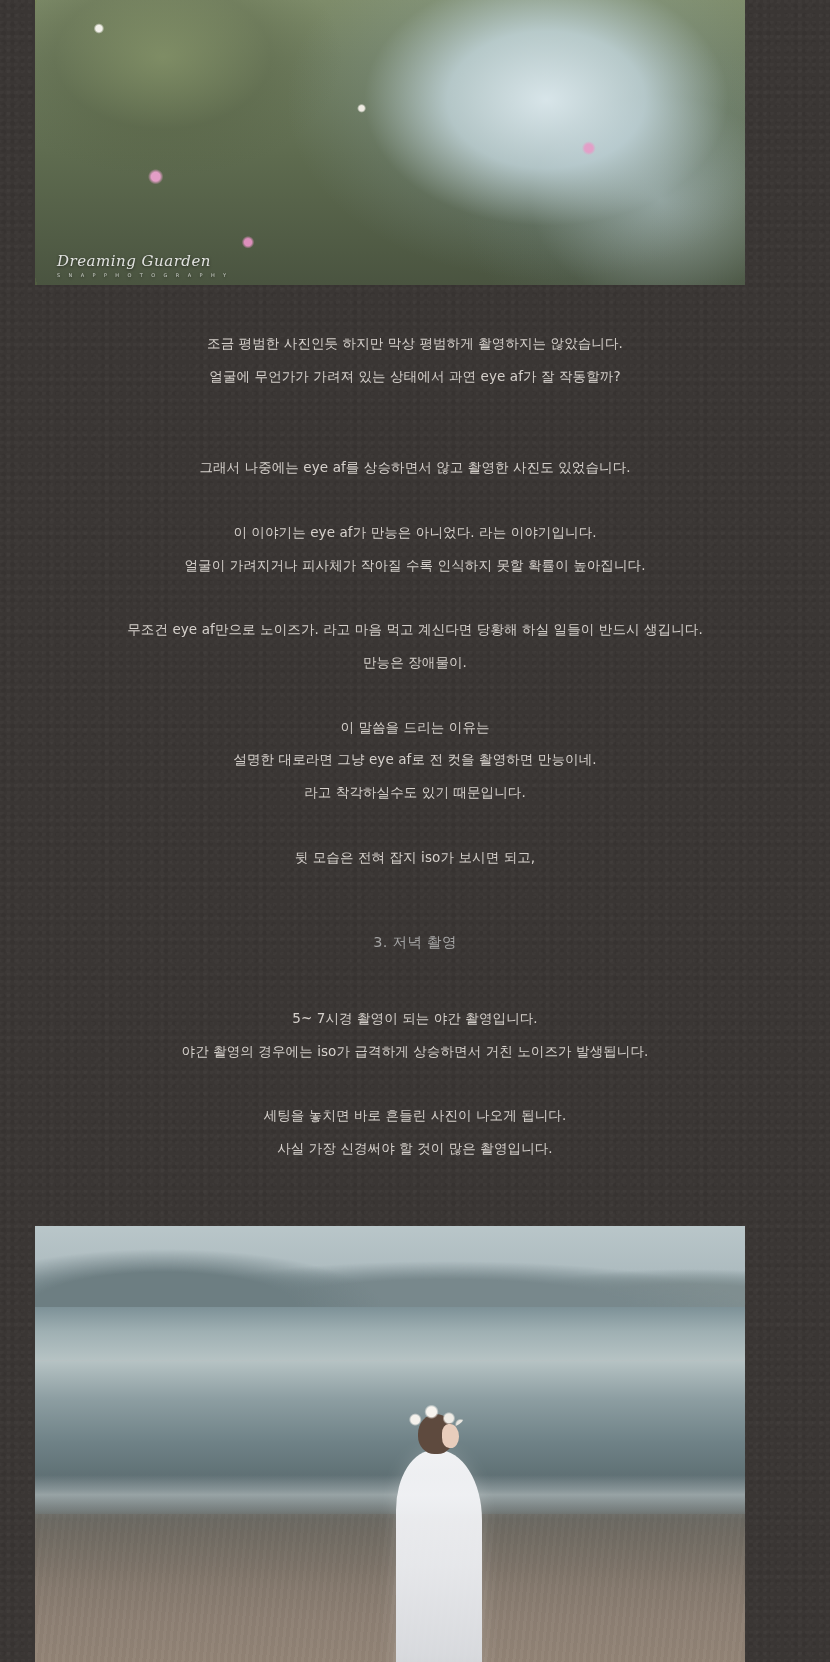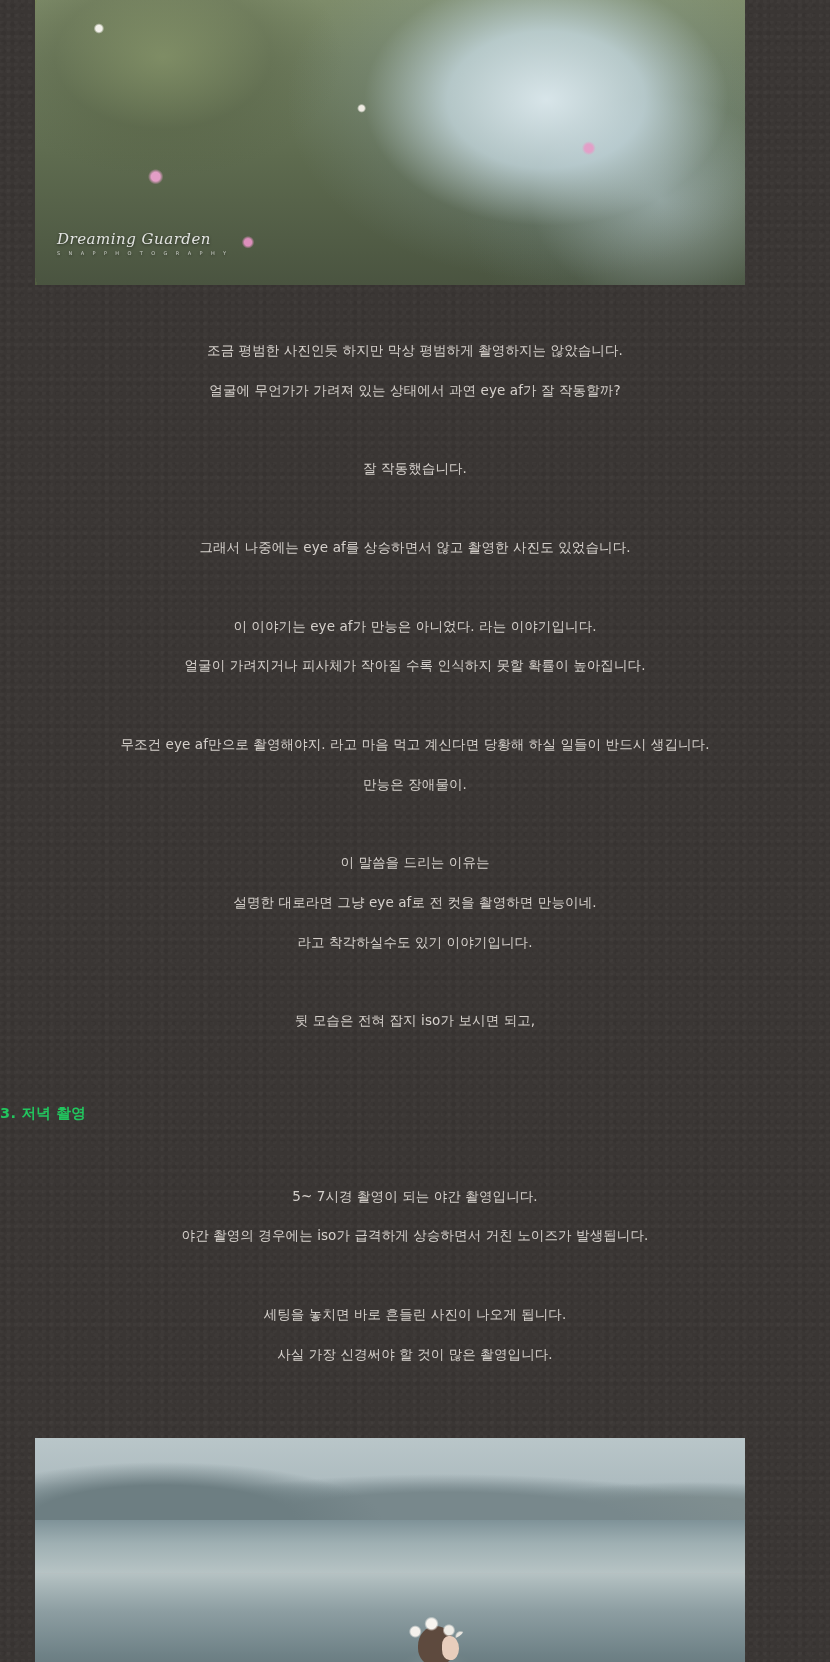--- a/index.html
+++ b/index.html
@@ -30,21 +30,21 @@
   }
 
   
   .photo {
     position: relative;
     overflow: hidden;
   }
   .photo-caption {
     position: absolute;
     left: 22px;
-    bottom: 28px;
+    bottom: 6px;
     z-index: 5;
     color: rgba(255,255,255,0.85);
     font-family: "DejaVu Serif", "Liberation Serif", serif;
     font-style: italic;
     font-size: 15px;
     letter-spacing: 0.5px;
     text-shadow: 0 1px 3px rgba(0,0,0,0.55);
     line-height: 1.15;
   }
   .photo-caption .sub {
@@ -205,30 +205,30 @@
 
   
   .text-block {
     text-align: center;
     font-size: 13.5px;
     line-height: 2.05;
     color: #d6d1cc;
     letter-spacing: 0.1px;
   }
   .text-block p {
-    margin: 12px;
+    margin: 5px;
   }
   .spacer-line {
     height: 27px;
   }
   .section-title {
-    text-align: left;
-    color: #22c55e;
+    text-align: center;
+    color: #a3a3a3;
     font-size: 14.5px;
-    font-weight: bold;
+    font-weight: normal;
     letter-spacing: 0.3px;
   }
   .gap-top { height: 40px; }
   .gap-title-before { height: 52px; }
   .gap-title-after { height: 42px; }
   .gap-bottom { height: 58px; }
 </style>
 </head>
 <body>
 
@@ -243,41 +243,40 @@
 
   <div class="gap-top"></div>
 
   <div class="text-block">
 
     <p>조금 평범한 사진인듯 하지만 막상 평범하게 촬영하지는 않았습니다.</p>
     <p>얼굴에 무언가가 가려져 있는 상태에서 과연 eye af가 잘 작동할까?</p>
 
     <div class="spacer-line"></div>
 
-    <p>잘 작동했습니다.</p>
 
     <div class="spacer-line"></div>
 
     <p>그래서 나중에는 eye af를 상승하면서 않고 촬영한 사진도 있었습니다.</p>
 
     <div class="spacer-line"></div>
 
     <p>이 이야기는 eye af가 만능은 아니었다. 라는 이야기입니다.</p>
     <p>얼굴이 가려지거나 피사체가 작아질 수록 인식하지 못할 확률이 높아집니다.</p>
 
     <div class="spacer-line"></div>
 
-    <p>무조건 eye af만으로 촬영해야지. 라고 마음 먹고 계신다면 당황해 하실 일들이 반드시 생깁니다.</p>
+    <p>무조건 eye af만으로 노이즈가. 라고 마음 먹고 계신다면 당황해 하실 일들이 반드시 생깁니다.</p>
     <p>만능은 장애물이.</p>
 
     <div class="spacer-line"></div>
 
     <p>이 말씀을 드리는 이유는</p>
     <p>설명한 대로라면 그냥 eye af로 전 컷을 촬영하면 만능이네.</p>
-    <p>라고 착각하실수도 있기 이야기입니다.</p>
+    <p>라고 착각하실수도 있기 때문입니다.</p>
 
     <div class="spacer-line"></div>
 
     <p>뒷 모습은 전혀 잡지 iso가 보시면 되고,</p>
 
     <div class="gap-title-before"></div>
 
     <div class="section-title">3. 저녁 촬영</div>
 
     <div class="gap-title-after"></div>

